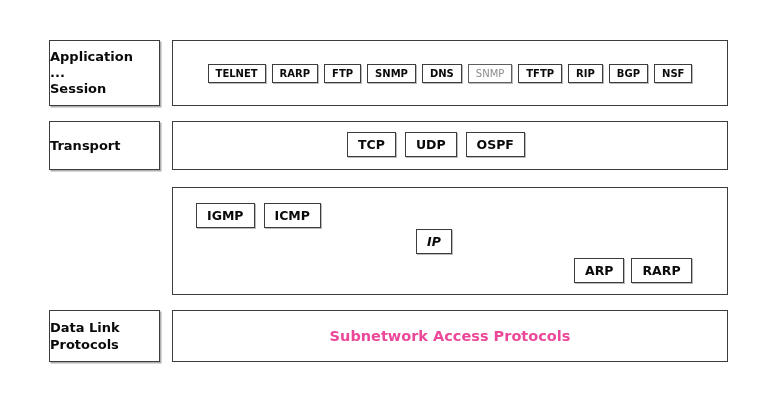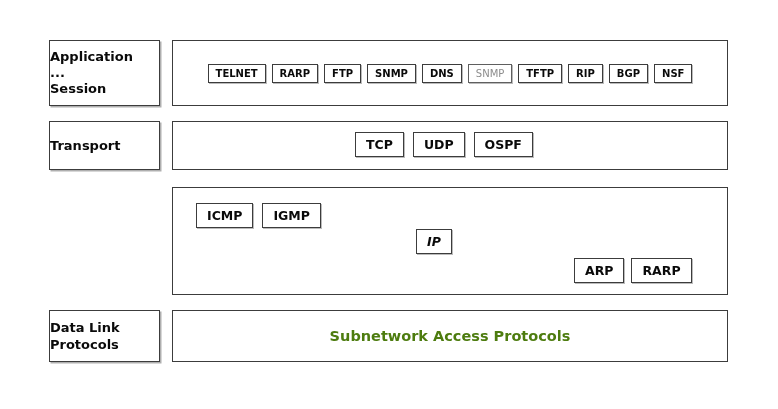--- a/index.html
+++ b/index.html
@@ -81,32 +81,32 @@
   .fill-center {
     height: 100%;
     width: 100%;
     justify-content: center;
   }
   .group {
     position: absolute;
     display: flex;
     gap: 9px;
   }
-  .transport-group { left: 182px; top: 10px; border-radius: 9px; }
+  .transport-group { left: 174px; top: 10px; border-radius: 9px; }
   .network-top     { left: 23px;  top: 15px; gap: 9px; }
   .network-mid     { left: 243px; top: 41px; font-style: italic; }
   .network-bottom  { left: 401px; top: 70px; gap: 7px; text-align: right; }
   .subnet-text {
     height: 100%;
     display: flex;
     align-items: center;
     justify-content: center;
     font-weight: bold;
     font-size: 14.5px;
-    color: #4d7c0f;
+    color: #ec4899;
   }
 </style>
 </head>
 <body>
 
 <div class="canvas">
 
   <div class="labelbox r1">
     <div>Application</div>
     <div class="dots">...</div>
@@ -133,22 +133,22 @@
   <div class="contentbox r2">
     <div class="group transport-group">
       <span class="chip md">TCP</span>
       <span class="chip md">UDP</span>
       <span class="chip md">OSPF</span>
     </div>
   </div>
 
   <div class="contentbox r3">
     <div class="group network-top">
+      <span class="chip md">IGMP</span>
       <span class="chip md">ICMP</span>
-      <span class="chip md">IGMP</span>
     </div>
     <div class="group network-mid">
       <span class="chip md">IP</span>
     </div>
     <div class="group network-bottom">
       <span class="chip md">ARP</span>
       <span class="chip md">RARP</span>
     </div>
   </div>
 

